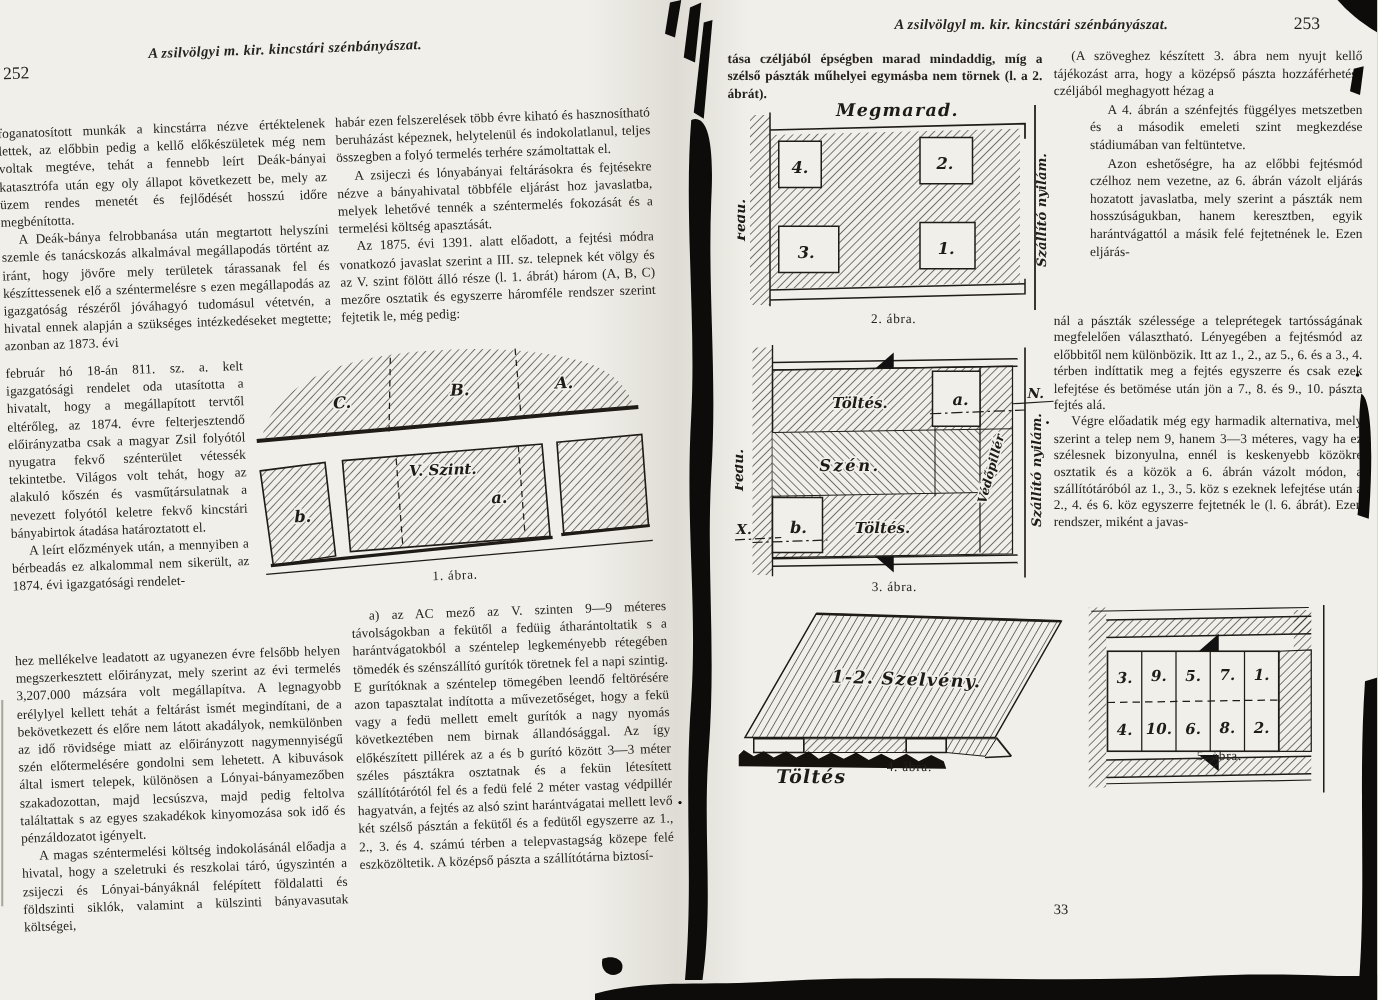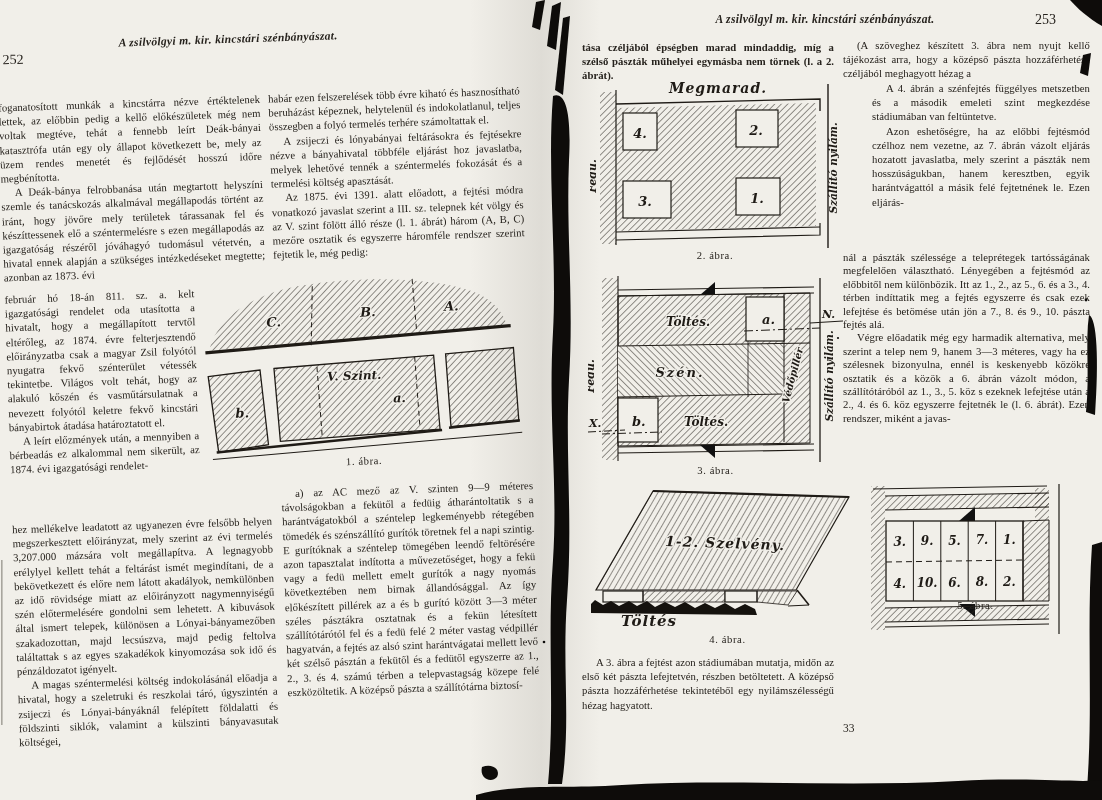--- a/index.html
+++ b/index.html
@@ -188,32 +188,29 @@
         <rect class="wbox" x="18" y="113" width="40" height="11"></rect>
         <polygon points="58,113 140,113 140,124 58,124" fill="url(#hA)" stroke="#1f1b16" stroke-width="0.8"></polygon>
         <rect class="wbox" x="140" y="113" width="32" height="11"></rect>
         <polygon points="172,113 212,113 203,127 172,124" fill="url(#hC)" stroke="#1f1b16" stroke-width="0.8"></polygon>
         <path d="M6,126 L10,122 L18,127 L26,123 L34,128 L44,123 L52,128 L62,123 L70,129 L80,124 L90,129 L100,124 L110,130 L120,125 L130,130 L140,125 L150,131 L160,126 L170,131 L172,137 L6,135 Z" fill="#15120e"></path>
         <path class="ln" d="M212,112 L224,127" stroke-width="1.6"></path>
         <path class="ln" d="M203,128 L224,127" stroke-width="1.2"></path>
         <text class="flabel" x="36" y="148" font-size="15" letter-spacing="1">Töltés</text>
       </g>
     </svg>
-    <div class="abs caption" style="left:585px;top:634px;width:285px;">4. ábra.</div>
-
-    <div class="abs txt" style="left:582px;top:655px;width:252px;">
-      <p>A 3. ábra a fejtést azon stádiumában mutatja, midőn az első két pászta lefejtetvén, részben betöltetett. A középső pászta hozzáférhetése tekintetéből egy nyilámszélességű hézag hagyatott.</p>
-    </div>
+    <div class="abs caption" style="left:585px;top:609px;width:285px;">4. ábra.</div>
+
 
     <div class="abs txt" style="left:843px;top:38px;width:247px;">
       <p>(A szöveghez készített 3. ábra nem nyujt kellő tájékozást arra, hogy a középső pászta hozzáférhetése czéljából meghagyott hézag a</p>
     </div>
     <div class="abs txt" style="left:872px;top:81px;width:218px;">
       <p>A 4. ábrán a szénfejtés függélyes metszetben és a második emeleti szint megkezdése stádiumában van feltüntetve.</p>
-      <p>Azon eshetőségre, ha az előbbi fejtésmód czélhoz nem vezetne, az 7. ábrán vázolt eljárás hozatott javaslatba, mely szerint a pászták nem hosszúságukban, hanem keresztben, egyik harántvágattól a másik felé fejtetnének le. Ezen eljárás-</p>
+      <p>Azon eshetőségre, ha az előbbi fejtésmód czélhoz nem vezetne, az 6. ábrán vázolt eljárás hozatott javaslatba, mely szerint a pászták nem hosszúságukban, hanem keresztben, egyik harántvágattól a másik felé fejtetnének le. Ezen eljárás-</p>
     </div>
     <div class="abs txt tight" style="left:843px;top:251px;width:247px;">
       <p class="cont">nál a pászták szélessége a teleprétegek tartósságának megfelelően választható. Lényegében a fejtésmód az előbbitől nem különbözik. Itt az 1., 2., az 5., 6. és a 3., 4. térben indíttatik meg a fejtés egyszerre és csak ezek lefejtése és betömése után jön a 7., 8. és 9., 10. pászta fejtés alá.</p>
       <p>Végre előadatik még egy harmadik alternativa, mely szerint a telep nem 9, hanem 3—3 méteres, vagy ha ez szélesnek bizonyulna, ennél is keskenyebb közökre osztatik és a közök a 6. ábrán vázolt módon, a szállítótáróból az 1., 3., 5. köz s ezeknek lefejtése után a 2., 4. és 6. köz egyszerre fejtetnék le (l. 6. ábrát). Ezen rendszer, miként a javas-</p>
     </div>
 
     <svg class="abs" style="left:853px;top:484px;" width="245" height="152" viewBox="0 0 245 152">
       <g>
         <polygon points="18,2 32,2 32,146 18,146" fill="url(#hA)"></polygon>
         <polygon points="182,4 196,4 196,36 182,36" fill="url(#hA)"></polygon>

